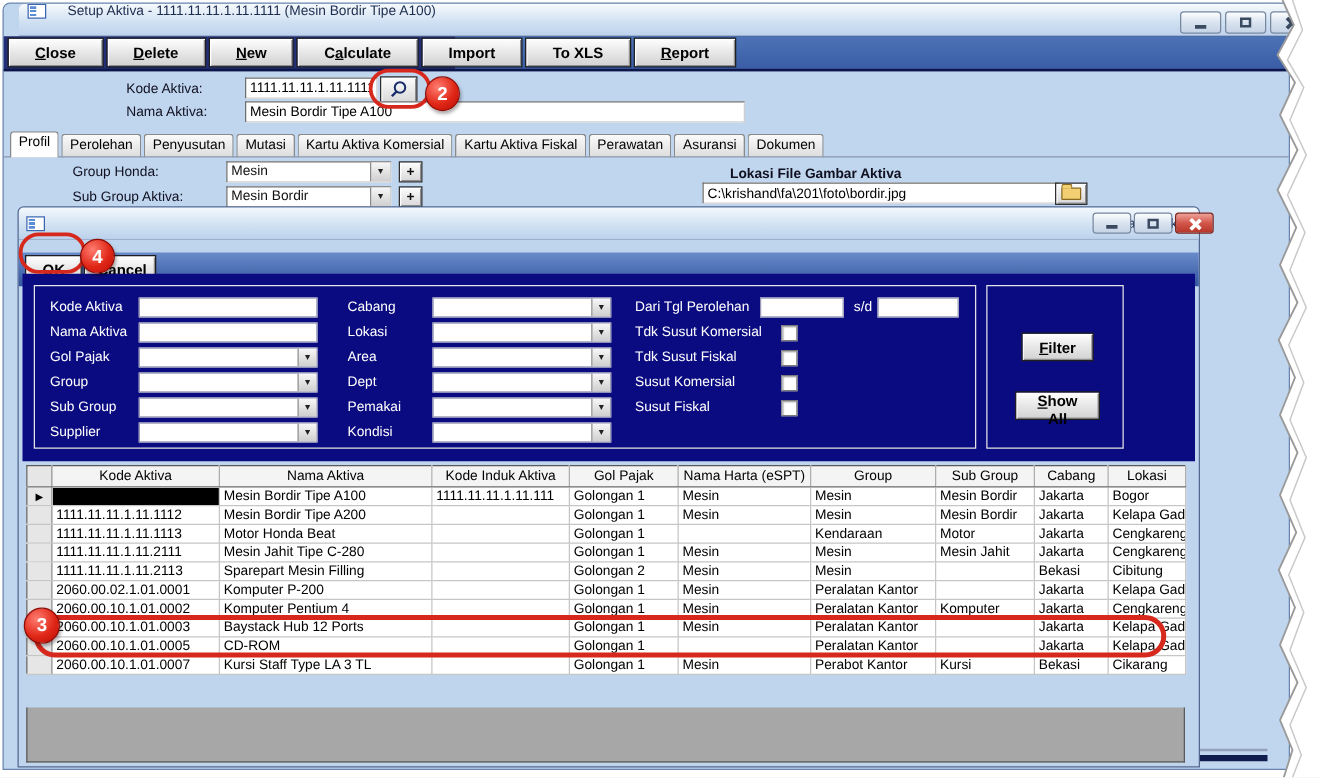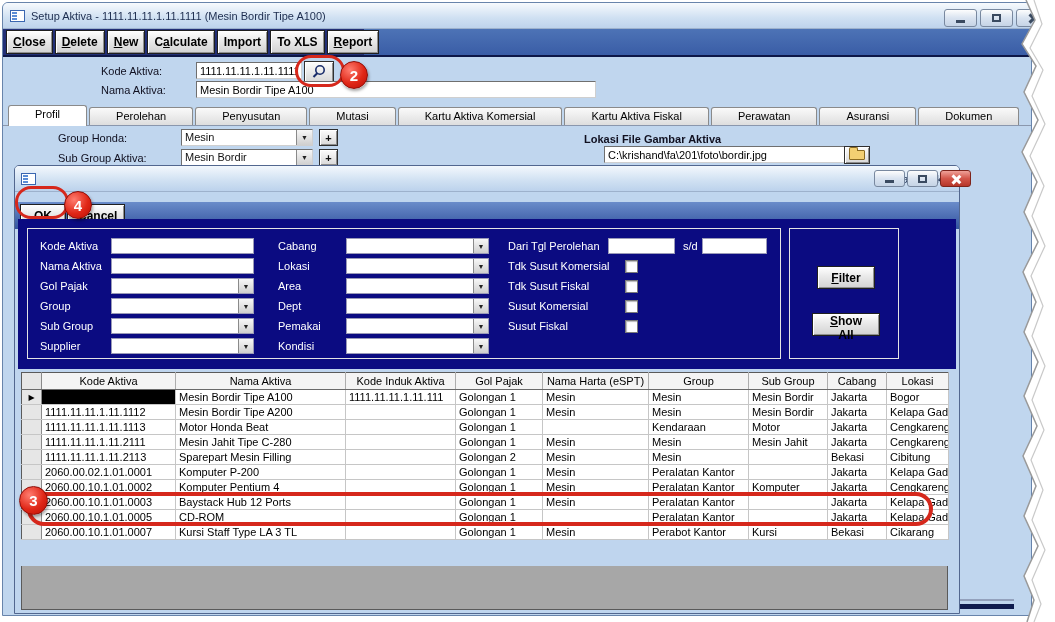--- a/index.html
+++ b/index.html
@@ -2,62 +2,62 @@
 <html><head>
 <meta charset="utf-8">
 <style>
   html,body{margin:0;padding:0;background:#fff;}
   *{box-sizing:border-box;font-family:"Liberation Sans",sans-serif;}
   .screen{position:relative;width:1055px;height:622px;background:#fff;overflow:hidden;font-size:11px;color:#111;}
 
   
   .window{position:absolute;left:2px;top:2px;width:1030px;height:614px;background:#c0d6ee;
           border:1px solid #6884ab;border-radius:6px 6px 0 0;}
-  .titlebar{position:absolute;left:0;top:0;width:100%;height:26px;border-radius:5px 5px 0 0;
+  .titlebar{position:absolute;left:12px;top:0;width:100%;height:26px;border-radius:5px 5px 0 0;
             background:linear-gradient(#f7fafd,#cfe0f2 60%,#bed3ec);border-bottom:1px solid #9db1cc;
-            display:flex;align-items:center;padding-left:7px;color:#1c2c4e;}
+            display:flex;padding-left:7px;color:#1c2c4e;gap:11px;}
   .title-text{margin-left:6px;white-space:nowrap;}
   .form-icon{width:15px;height:12px;background:#fff;border:1px solid #3a66b0;position:relative;flex:0 0 auto;}
   .form-icon::before{content:"";position:absolute;left:1px;top:1px;width:5px;height:8px;
        background:repeating-linear-gradient(#5b8dd6 0 2px,#fff 2px 3px);}
   .winbtn{position:absolute;top:6px;height:18px;width:33px;border:1px solid #78889f;border-radius:3px;
           background:linear-gradient(#fdfdfd,#d9e3f0 50%,#c6d4e6);display:flex;align-items:center;justify-content:center;}
   .g-min{width:9px;height:3px;background:#3a4a60;margin-top:6px;}
   .g-max{width:9px;height:8px;border:2px solid #3a4a60;}
   .g-x{position:relative;width:10px;height:10px;}
   .g-x::before,.g-x::after{content:"";position:absolute;left:4px;top:0;width:2.5px;height:11px;background:#3a4a60;}
   .g-x::before{transform:rotate(45deg);} .g-x::after{transform:rotate(-45deg);}
   .close-red{background:linear-gradient(#efa198,#d3564a 50%,#b6362a);border-color:#7e241b;}
   .close-red .g-x::before,.close-red .g-x::after{background:#fff;}
 
   
   .toolbar{position:absolute;left:0;top:26px;width:100%;height:28px;background:#222f76;border-bottom:2px solid #0d1747;}
   .toolbar-fill{position:absolute;left:361px;top:0;right:0;height:26px;background:linear-gradient(#4d73b6,#3a5da6);}
   .tbbtn,.btn{background:linear-gradient(#ffffff,#e9e9e9 45%,#d2d2d2);border:1px solid #1f1f1f;
         box-shadow:inset 1px 1px 0 #fff,inset -1px -1px 0 #909090;color:#000;font-weight:bold;font-size:12px;}
-  .tbbtn{position:relative;height:24px;margin:1px 0 0 2px;padding:0 6px;text-align:right;}
+  .tbbtn{position:relative;height:24px;margin:1px 0 0 2px;padding:0 21px;text-align:right;}
   #toolbar-buttons{position:absolute;left:1px;top:0;display:flex;}
 
   
   .lbl{position:absolute;white-space:nowrap;color:#101020;}
   .field{position:absolute;background:#fff;border:1px solid;border-color:#6f6f6f #cfcfcf #cfcfcf #6f6f6f;
          padding:1px 3px;font-size:11px;height:17px;}
   input.field{outline:none;color:#000;}
   .mini-btn{position:absolute;display:flex;align-items:center;justify-content:center;
         background:linear-gradient(#fdfdfd,#d8d8d8);border:1px solid #303030;
         box-shadow:inset 1px 1px 0 #fff,inset -1px -1px 0 #8d8d8d;}
   .dd{position:absolute;background:#fff;border:1px solid;border-color:#6f6f6f #cfcfcf #cfcfcf #6f6f6f;height:17px;}
   .dd-face{position:absolute;left:3px;top:1px;right:18px;white-space:nowrap;overflow:hidden;}
   .dd-arrow{position:absolute;right:0;top:0;bottom:0;width:16px;background:linear-gradient(#f7f7f7,#cfcfcf);
         border-left:1px solid #8a8a8a;display:flex;align-items:center;justify-content:center;
         font-size:7px;color:#222;}
   
   #tabs{position:absolute;left:5px;top:102px;display:flex;align-items:flex-end;height:21px;}
   .tabline{position:absolute;left:0;top:122px;width:100%;height:1px;background:#8a97ad;}
-  .tab{height:19px;padding:2px 26px 0;margin-right:2px;background:linear-gradient(#fafafa,#dcdcdc);
+  .tab{height:19px;padding:2px 6px 0;margin-right:2px;background:linear-gradient(#fafafa,#dcdcdc);
        border:1px solid #8a8a8a;border-bottom:none;border-radius:3px 3px 0 0;white-space:nowrap;color:#000;}
   .tab.active{background:#fff;height:21px;position:relative;z-index:2;}
 
   
   .dialog{position:absolute;left:14px;top:165px;width:946px;height:449px;background:#bfd5ee;
           border:1px solid #52678f;border-radius:5px 5px 0 0;z-index:10;}
   .dlg-titlebar{position:absolute;left:0;top:0;width:100%;height:26px;border-radius:4px 4px 0 0;
         background:linear-gradient(#f3f8fd,#cfe0f2 60%,#bcd2ec);display:flex;align-items:center;
         padding-left:6px;color:#14264a;border-bottom:1px solid #9db1cc;justify-content:space-between;}
   .dlg-band{position:absolute;left:0;top:36px;width:100%;height:27px;background:linear-gradient(#6a8cca,#33549f);}
@@ -168,21 +168,21 @@
     <div class="mini-btn" style="left:316px;top:126px;width:19px;height:17px;font-weight:bold;">+</div>
 
     <div class="lbl" style="left:55px;top:149px;">Sub Group Aktiva:</div>
     <div class="dd" style="left:178px;top:146px;width:132px;">
       <span class="dd-face">Mesin Bordir</span>
       <span class="dd-arrow">▼</span>
     </div>
     <div class="mini-btn" style="left:316px;top:146px;width:19px;height:17px;font-weight:bold;">+</div>
 
     <div class="lbl" style="left:581px;top:130px;font-weight:bold;">Lokasi File Gambar Aktiva</div>
-    <input class="field" style="left: 601px; top: 143px; width: 257px;" value="C:\krishand\fa\201\foto\bordir.jpg">
+    <input class="field" style="left: 559px; top: 143px; width: 286px;" value="C:\krishand\fa\201\foto\bordir.jpg">
     <div class="mini-btn" style="left:841px;top:143px;width:26px;height:18px;">
       <span class="foldericon"></span>
     </div>
   </div>
 
   <div class="edge-l1"></div>
   <div class="edge-l2"></div>
 
   <div class="dialog">
     <div class="dlg-titlebar">

